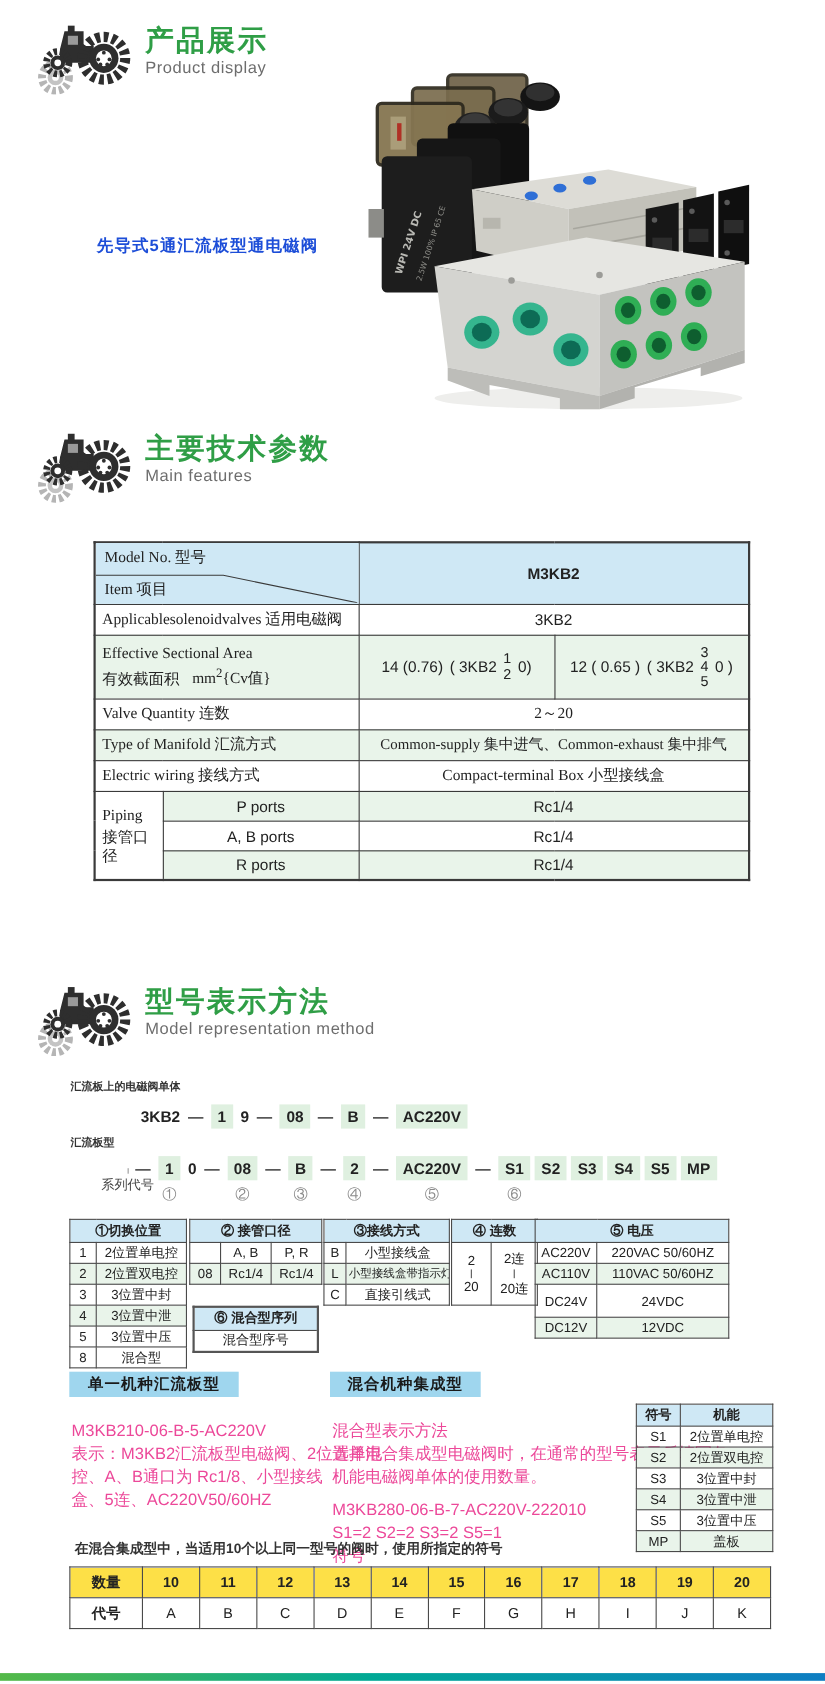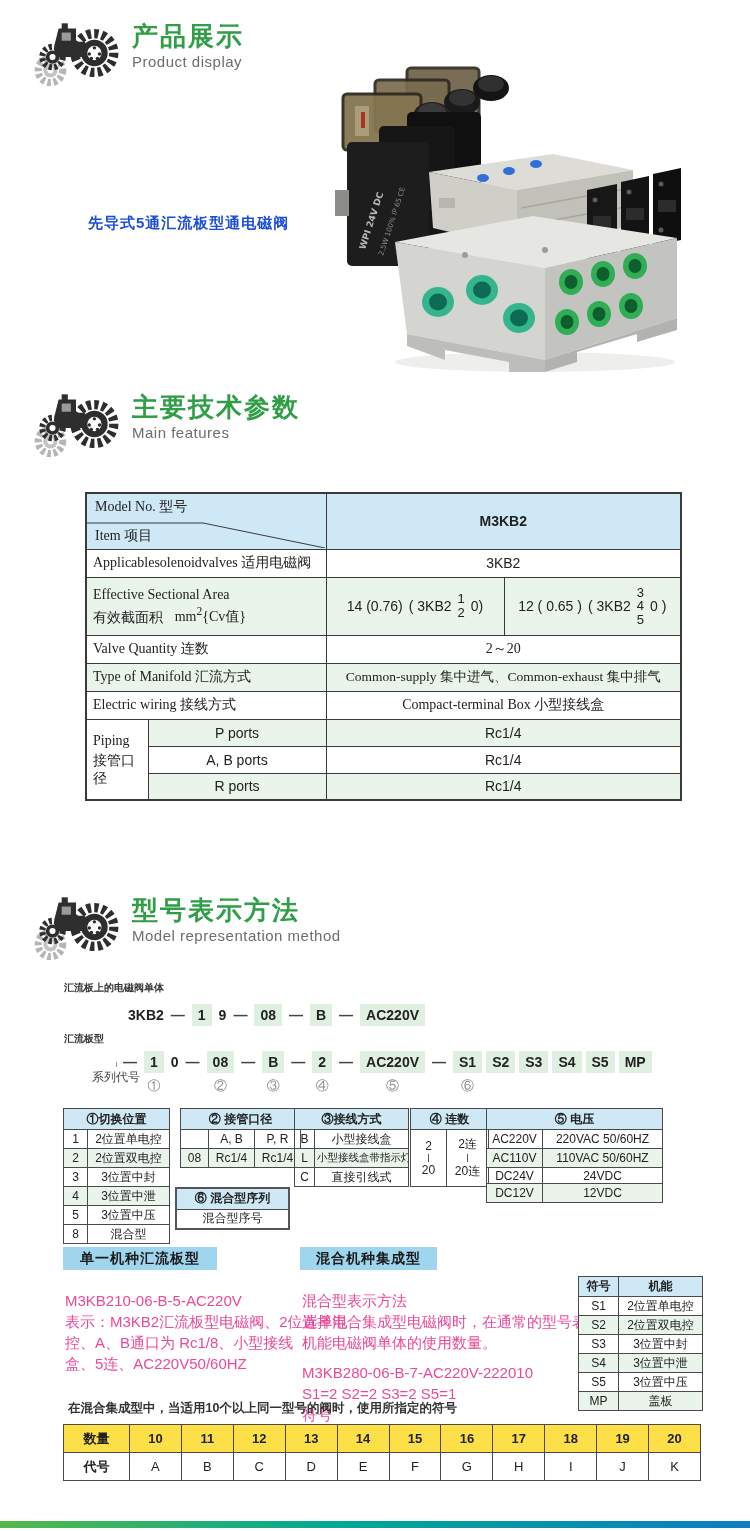--- a/index.html
+++ b/index.html
@@ -362,21 +362,21 @@
           <td>5</td>
           <td>3位置中压</td>
         </tr>
     <tr style="height:19px">
           <td>8</td>
           <td>混合型</td>
         </tr>
   </tbody>
     </table>
 
-  <table class="mini abs" style="left:180px;top:1108px;width:120px;">
+  <table class="mini abs" style="left:172px;top:1108px;width:120px;">
     <colgroup>
         <col style="width:28px">
         <col style="width:46px">
         <col style="width:46px">
       </colgroup>
     <tbody>
         <tr style="height:21px">
           <td colspan="3" class="hd">② 接管口径</td>
         </tr>
     <tr style="height:19px">
@@ -454,21 +454,21 @@
           <td colspan="2" class="hd">⑤ 电压</td>
         </tr>
     <tr style="height:19px">
           <td>AC220V</td>
           <td>220VAC 50/60HZ</td>
         </tr>
     <tr style="height:19px" class="bg-green">
           <td>AC110V</td>
           <td>110VAC 50/60HZ</td>
         </tr>
-    <tr style="height:16px">
+    <tr style="height:30px">
           <td>DC24V</td>
           <td>24VDC</td>
         </tr>
     <tr style="height:19px" class="bg-green">
           <td>DC12V</td>
           <td>12VDC</td>
         </tr>
   </tbody>
     </table>
 

